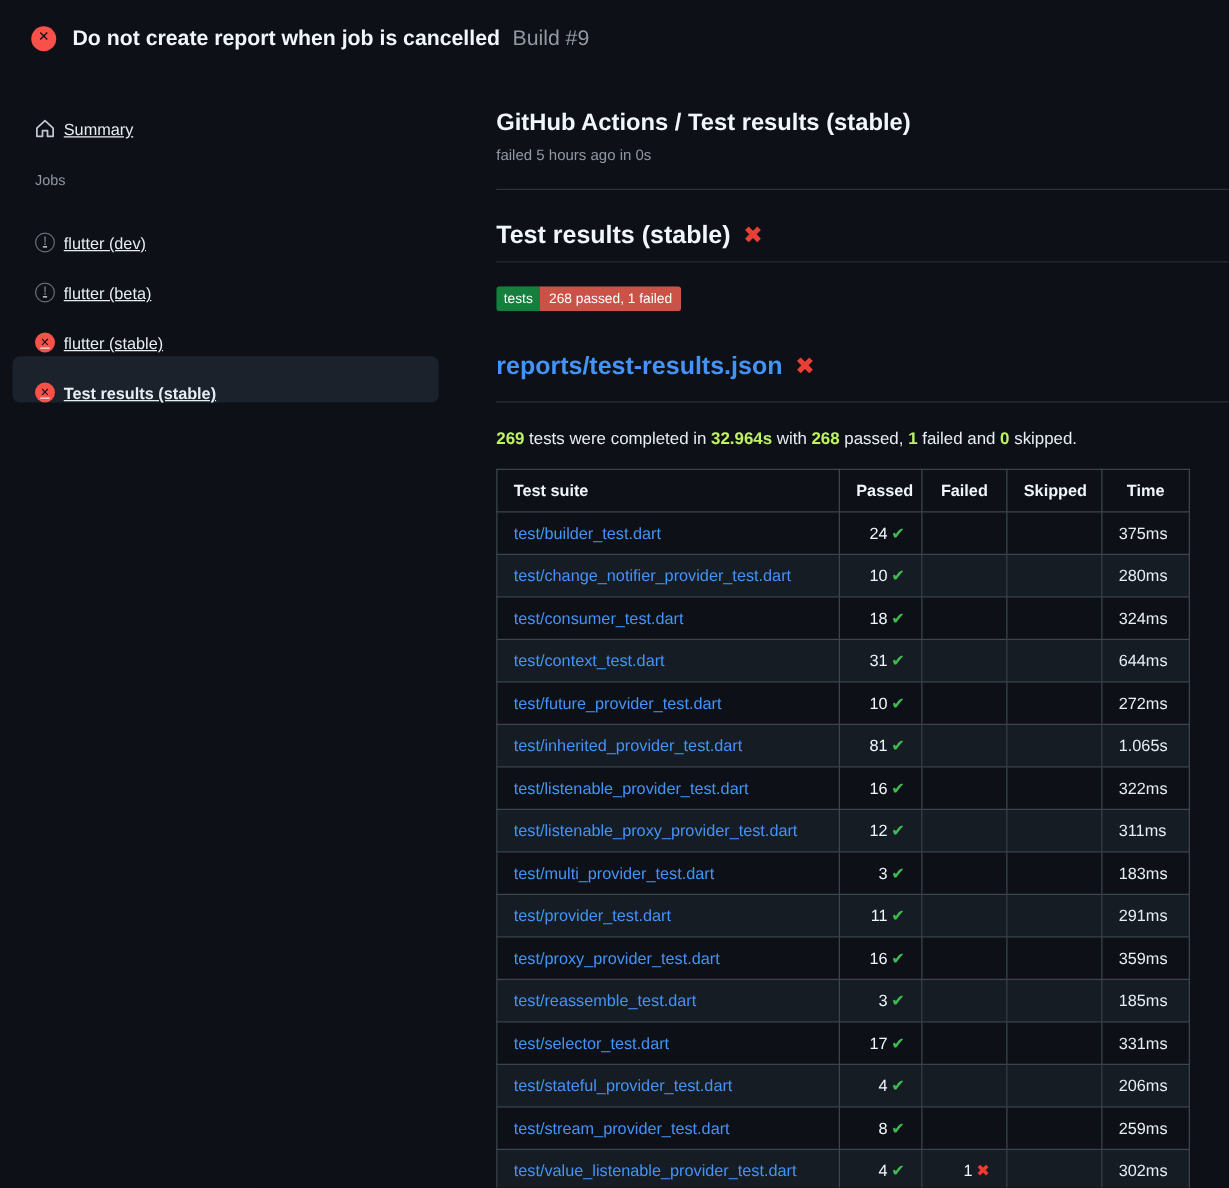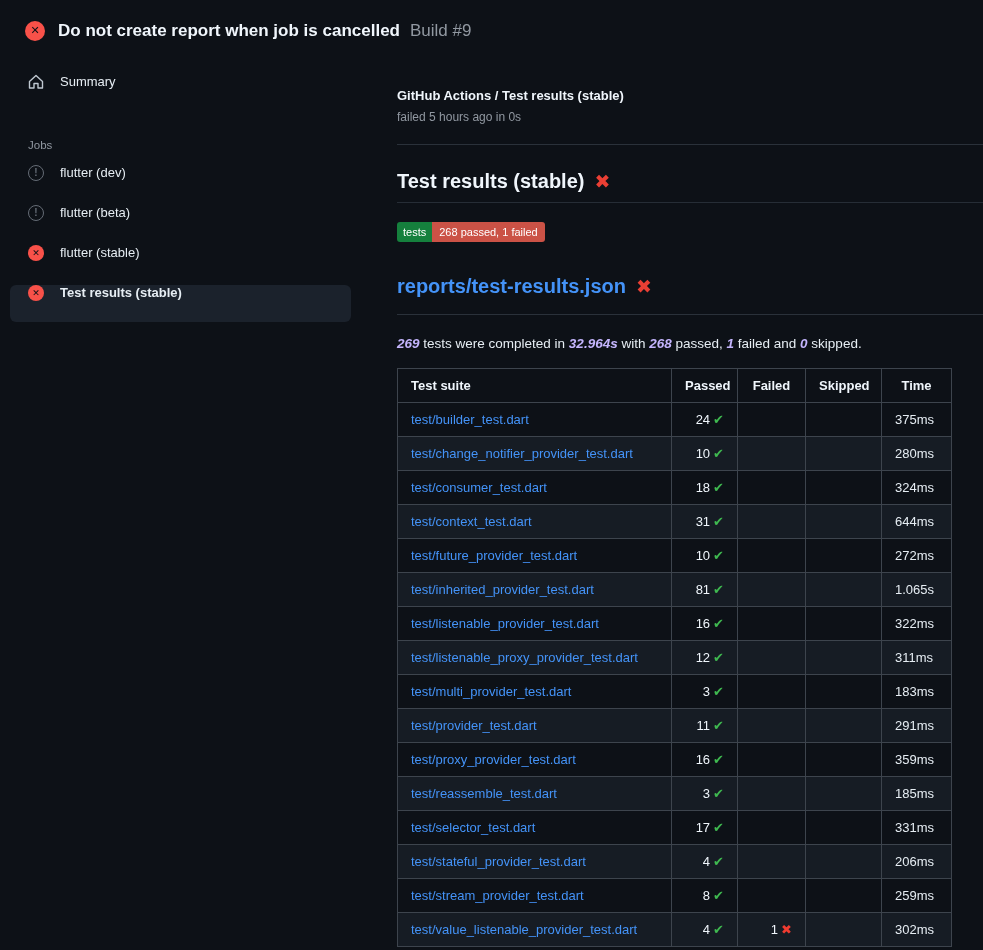--- a/index.html
+++ b/index.html
@@ -39,36 +39,36 @@
     color: #656c76; font-size: 10px; font-weight: 700; line-height: 1;
     flex: 0 0 auto;
   }
 
   
   .layout { display: flex; padding-left: 10px; }
 
   
   .sidebar { width: 341px; flex: 0 0 auto; padding-top: 18px; }
   .side-item {
-    display: flex; align-items: flex-start; gap: 16px;
+    display: flex; align-items: flex-end; gap: 7px;
     padding: 0 18px; height: 37px; border-radius: 6px;
-    color: #e6edf3; cursor: pointer;
+    color: #e6edf3; cursor: pointer; text-decoration: underline;
   }
   .side-item.selected { background: #1b222c; font-weight: 700; }
   .side-item .label { font-size: 13px; }
   .jobs-label {
     color: #9198a1; font-size: 11.5px;
     padding: 0 18px; margin-top: 28px; margin-bottom: 14px;
   }
   .side-item + .side-item { margin-top: 3px; }
   .home-icon { width: 16px; height: 16px; color: #bfc8d1; flex: 0 0 auto; }
 
   
   .main { flex: 1 1 auto; margin-left: 46px; padding-top: 32px; }
-  .breadcrumb { font-size: 13px; font-weight: 700; color: #f0f6fc; }
+  .breadcrumb { font-size: 19px; font-weight: 700; color: #f0f6fc; }
   .timing { font-size: 12px; color: #9198a1; margin-top: 7px; }
   .divider { border: 0; border-top: 1px solid #2a313a; margin-top: 20px; }
 
   h2.check-title {
     margin-top: 25px;
     font-size: 20px; font-weight: 700; color: #f0f6fc;
     display: flex; align-items: center; gap: 10px;
     padding-bottom: 9px; border-bottom: 1px solid #262d36;
   }
   .x-glyph { color: #ea3f34; font-size: 19px; font-weight: 700; line-height: 1; }
@@ -79,21 +79,21 @@
 
   h2.report-title {
     margin-top: 33px;
     font-size: 20px; font-weight: 700; color: #4493f8;
     display: flex; align-items: center; gap: 10px;
     padding-bottom: 16px; border-bottom: 1px solid #2a313a;
   }
   h2.report-title a { color: #4493f8; text-decoration: none; }
 
   .summary-line { margin-top: 21px; font-size: 13.5px; color: #e6edf3; }
-  .summary-line b { color: #c4b5fd; font-style: italic; }
+  .summary-line b { color: #bef264; }
 
   
   table.results {
     margin-top: 17px;
     border-collapse: collapse;
     table-layout: fixed;
     width: 554px;
     font-size: 13px;
   }
   table.results col.c-suite { width: 274px; }

